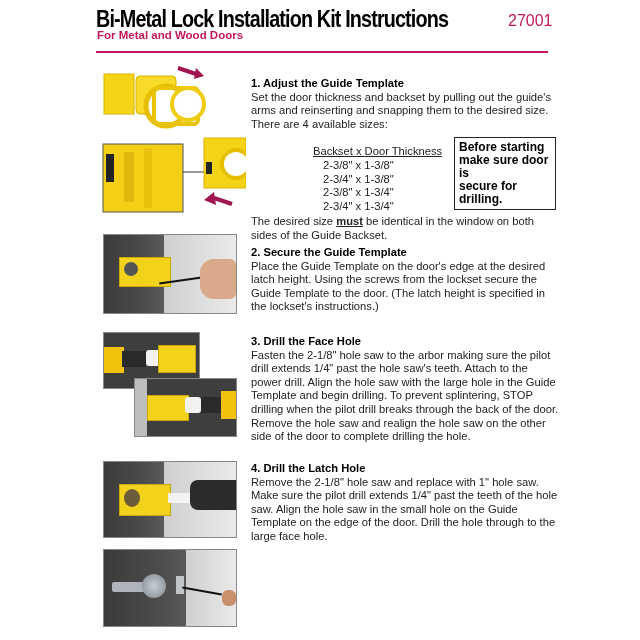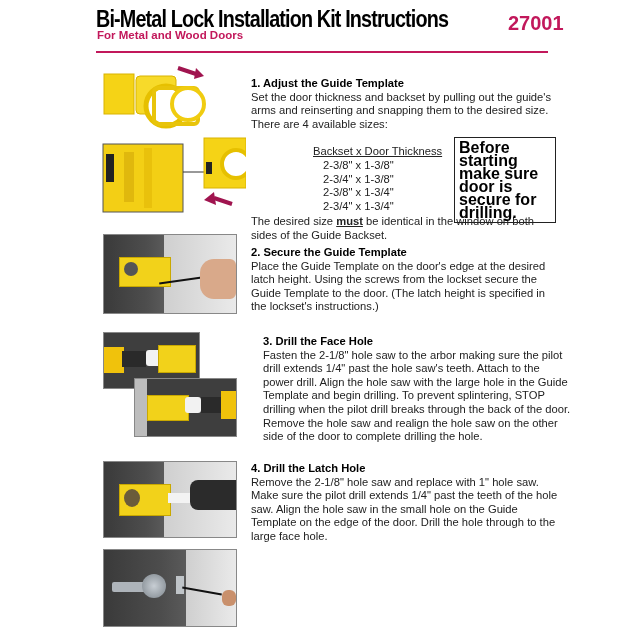--- a/index.html
+++ b/index.html
@@ -2,35 +2,35 @@
 <html><head>
 <meta charset="utf-8">
 <style>
   html, body { margin:0; padding:0; background:#ffffff; }
   body { width:640px; height:640px; position:relative; overflow:hidden;
          font-family:"Liberation Sans", sans-serif; color:#1a1a1a; }
   .abs { position:absolute; }
   .title { left:96px; top:5px; font-family:"Liberation Sans", sans-serif; font-weight:bold;
            font-size:23px; letter-spacing:-1px; transform:scaleX(0.86); transform-origin:left top;
            white-space:nowrap; color:#000; line-height:28px; }
-  .partno { left:508px; top:12px; font-weight:bold; font-size:20px; color:#c2185b; }
+  .partno { left:508px; top:12px; font-weight:normal; font-size:16px; color:#c2185b; }
   .subtitle { left:97px; top:29px; font-weight:bold; font-size:11.5px; color:#c2185b; }
   .rule { left:96px; top:51px; width:452px; height:2px; background:#c2185b; }
 
   .step { position:absolute; left:251px; width:310px; font-size:11.2px; line-height:13.6px; color:#222; }
   .step h3 { margin:0; font-size:11.2px; font-weight:bold; color:#000; line-height:13.6px; }
   .step p { margin:0; }
   .sizes { margin-left:62px; margin-top:14px; }
   .sizes .hdr { text-decoration:underline; }
   .sizes .row { padding-left:10px; }
   .note { margin-left:20px; }
   .note u { font-weight:bold; }
 
   .warn { left:454px; top:137px; width:92px; border:1.5px solid #222; padding:3px 4px;
-          font-weight:bold; font-size:16px; line-height:13px; color:#000; }
+          font-weight:bold; font-size:12px; line-height:13px; color:#000; }
 
   .photo { position:absolute; border:1px solid #888; overflow:hidden; }
   .door-dark { background:linear-gradient(90deg,#3a3a3a 0%,#4d4d4d 70%,#5a5a5a 100%); }
   .wall { background:linear-gradient(90deg,#cfcfcf,#eaeaea); }
   .yellow { background:#f2d21a; border:1px solid #c9a800; }
 </style>
 </head>
 <body>
 
 <div class="abs title">Bi-Metal Lock Installation Kit Instructions</div>
@@ -104,21 +104,21 @@
   <div class="abs" style="left:42px;top:17px;width:16px;height:16px;background:#f2f2f2;border-radius:3px;"></div>
   <div class="yellow abs" style="left:54px;top:12px;width:36px;height:26px;"></div>
 </div>
 <div class="photo" style="left:134px;top:378px;width:101px;height:57px;background:linear-gradient(90deg,#bdbdbd 0 12%,#3e3e3e 12%);">
   <div class="yellow abs" style="left:12px;top:16px;width:40px;height:24px;"></div>
   <div class="abs" style="left:50px;top:18px;width:16px;height:16px;background:#f2f2f2;border-radius:3px;"></div>
   <div class="abs" style="left:66px;top:18px;width:22px;height:16px;background:#2a2a2a;"></div>
   <div class="abs" style="left:86px;top:12px;width:15px;height:28px;background:#f0c20c;"></div>
 </div>
 
-<div class="step" style="top:335px;margin-left:12px;">
+<div class="step" style="top:335px;">
   <h3>3. Drill the Face Hole</h3>
   <p>Fasten the 2-1/8" hole saw to the arbor making sure the pilot drill extends 1/4" past the hole saw's teeth. Attach to the power drill. Align the hole saw with the large hole in the Guide Template and begin drilling. To prevent splintering, STOP drilling when the pilot drill breaks through the back of the door. Remove the hole saw and realign the hole saw on the other side of the door to complete drilling the hole.</p>
 </div>
 
 <div class="photo" style="left:103px;top:461px;width:132px;height:75px;">
   <div class="door-dark abs" style="left:0;top:0;width:60px;height:75px;"></div>
   <div class="wall abs" style="left:60px;top:0;width:72px;height:75px;"></div>
   <div class="yellow abs" style="left:15px;top:22px;width:50px;height:30px;"></div>
   <div class="abs" style="left:20px;top:27px;width:16px;height:18px;border-radius:50%;background:#6b5c3a;"></div>
   <div class="abs" style="left:64px;top:31px;width:24px;height:10px;background:#f3f3f3;"></div>

